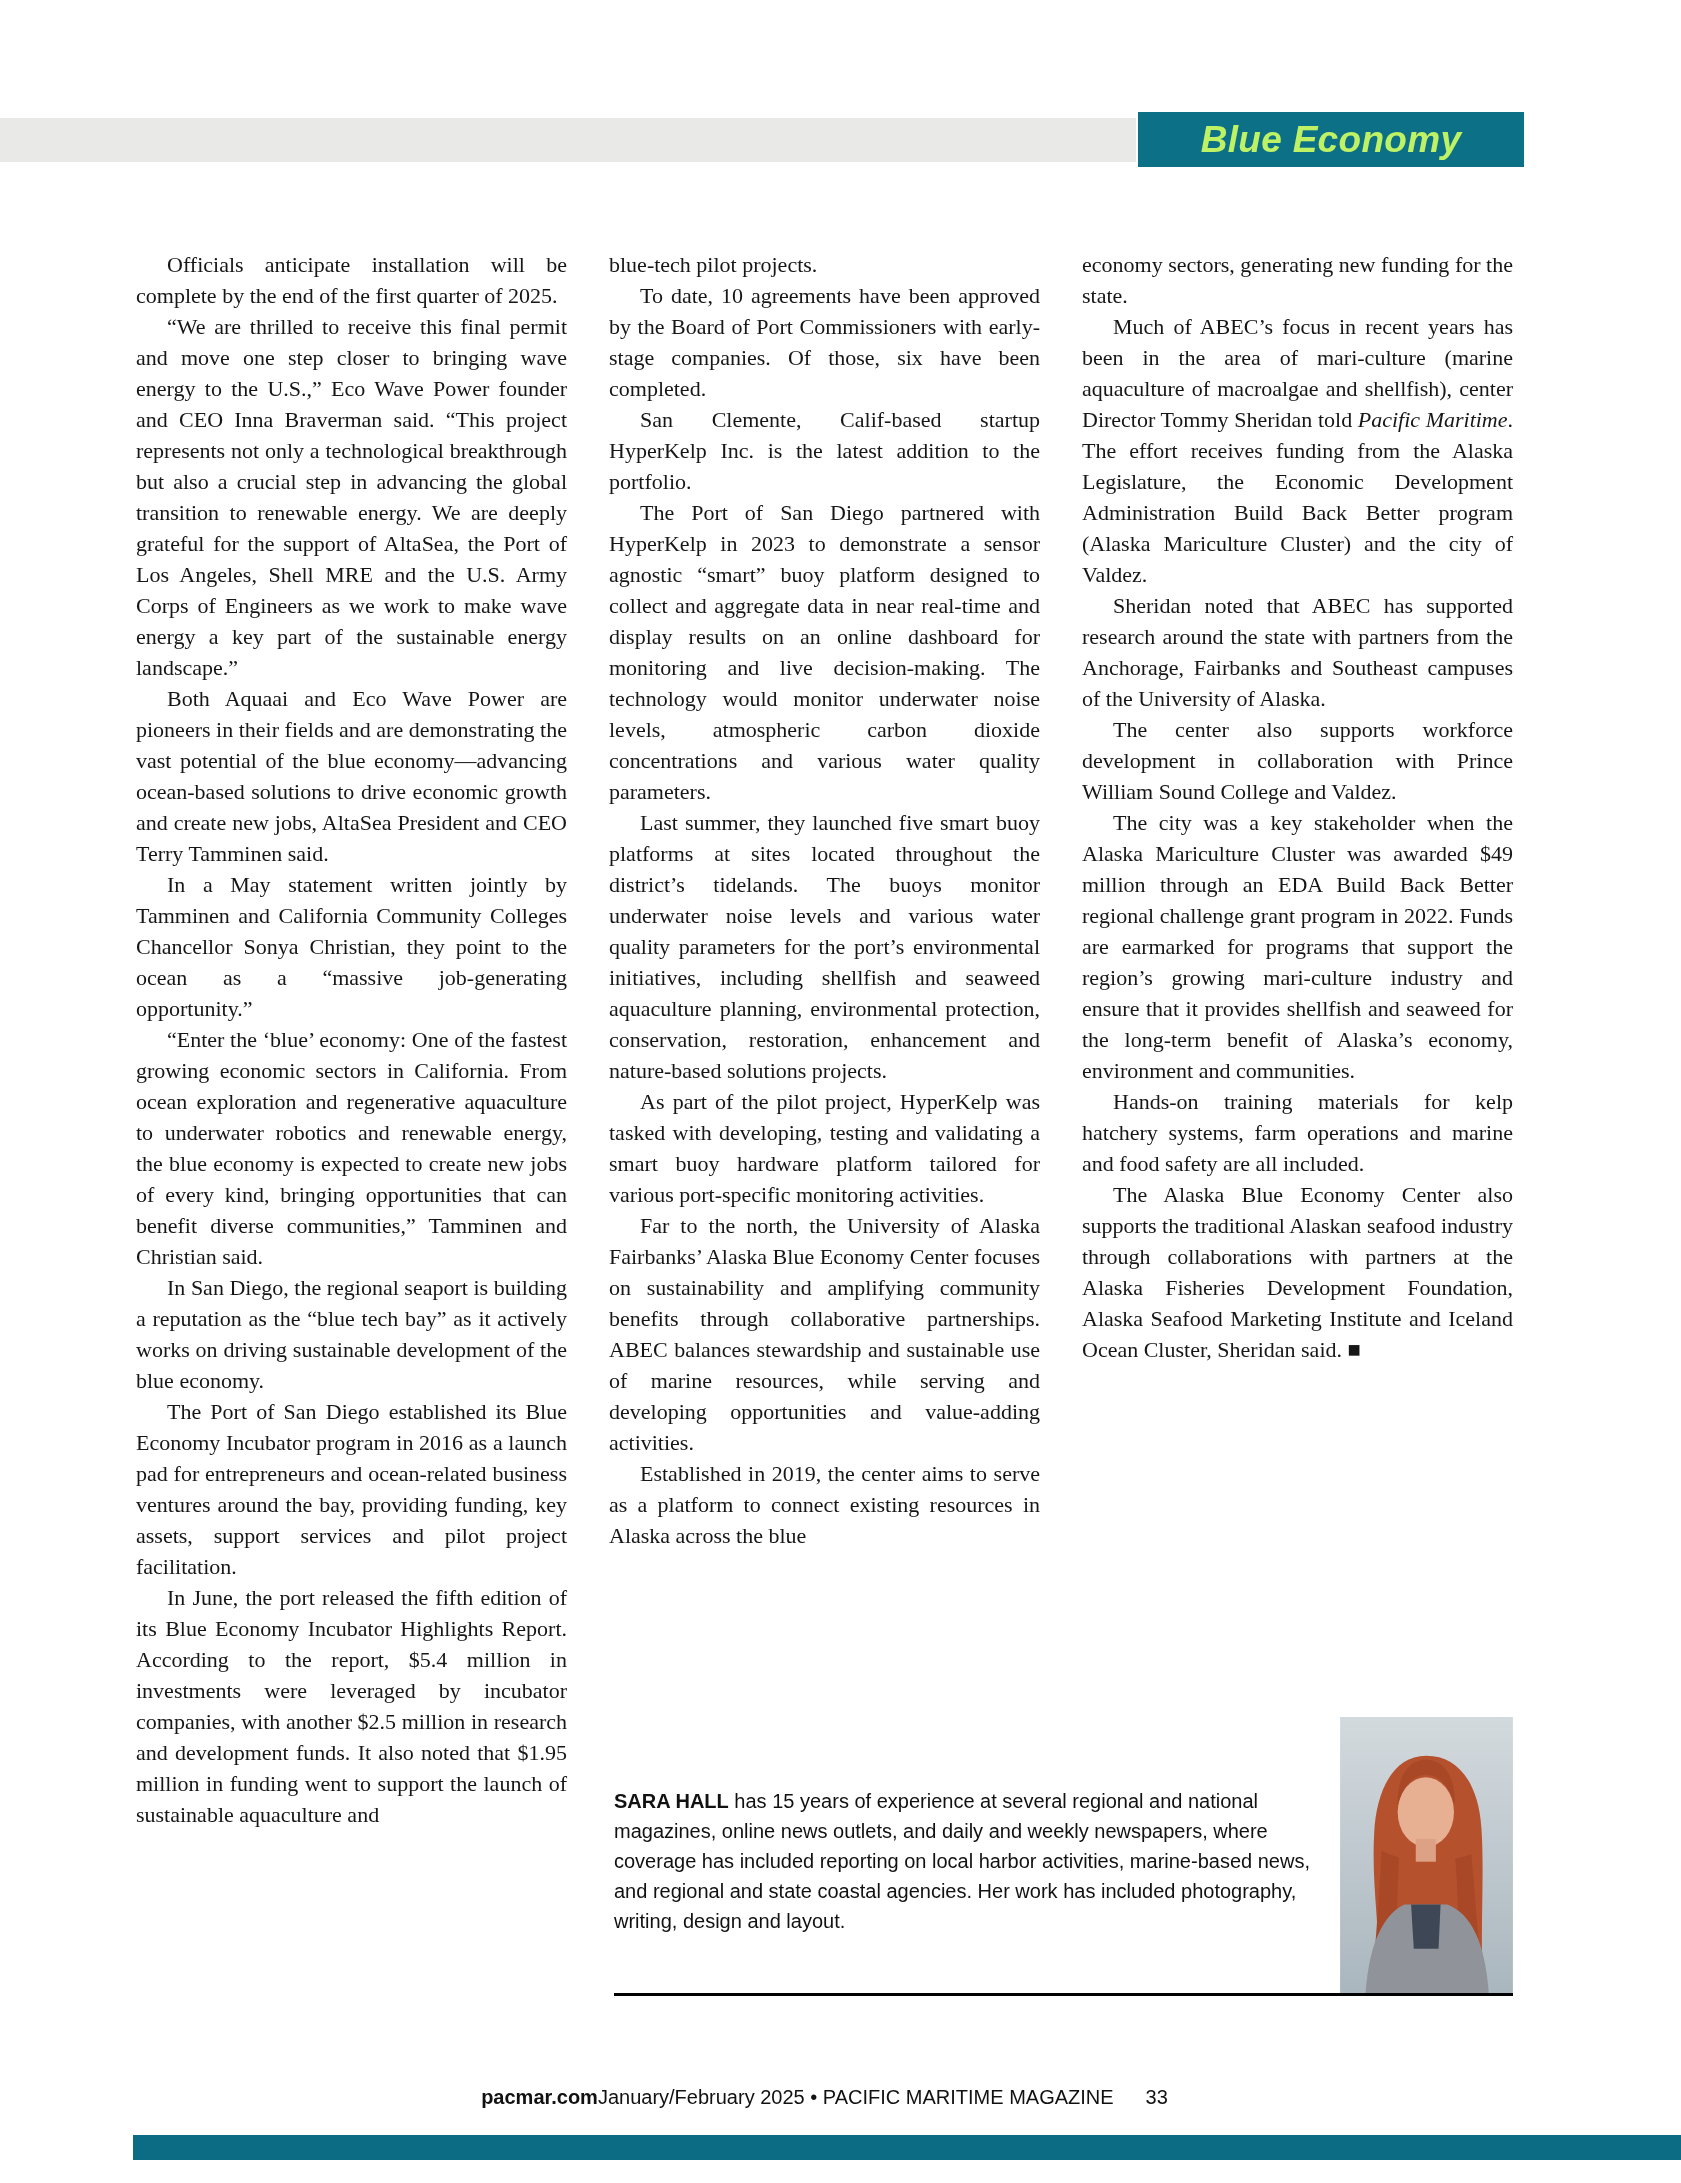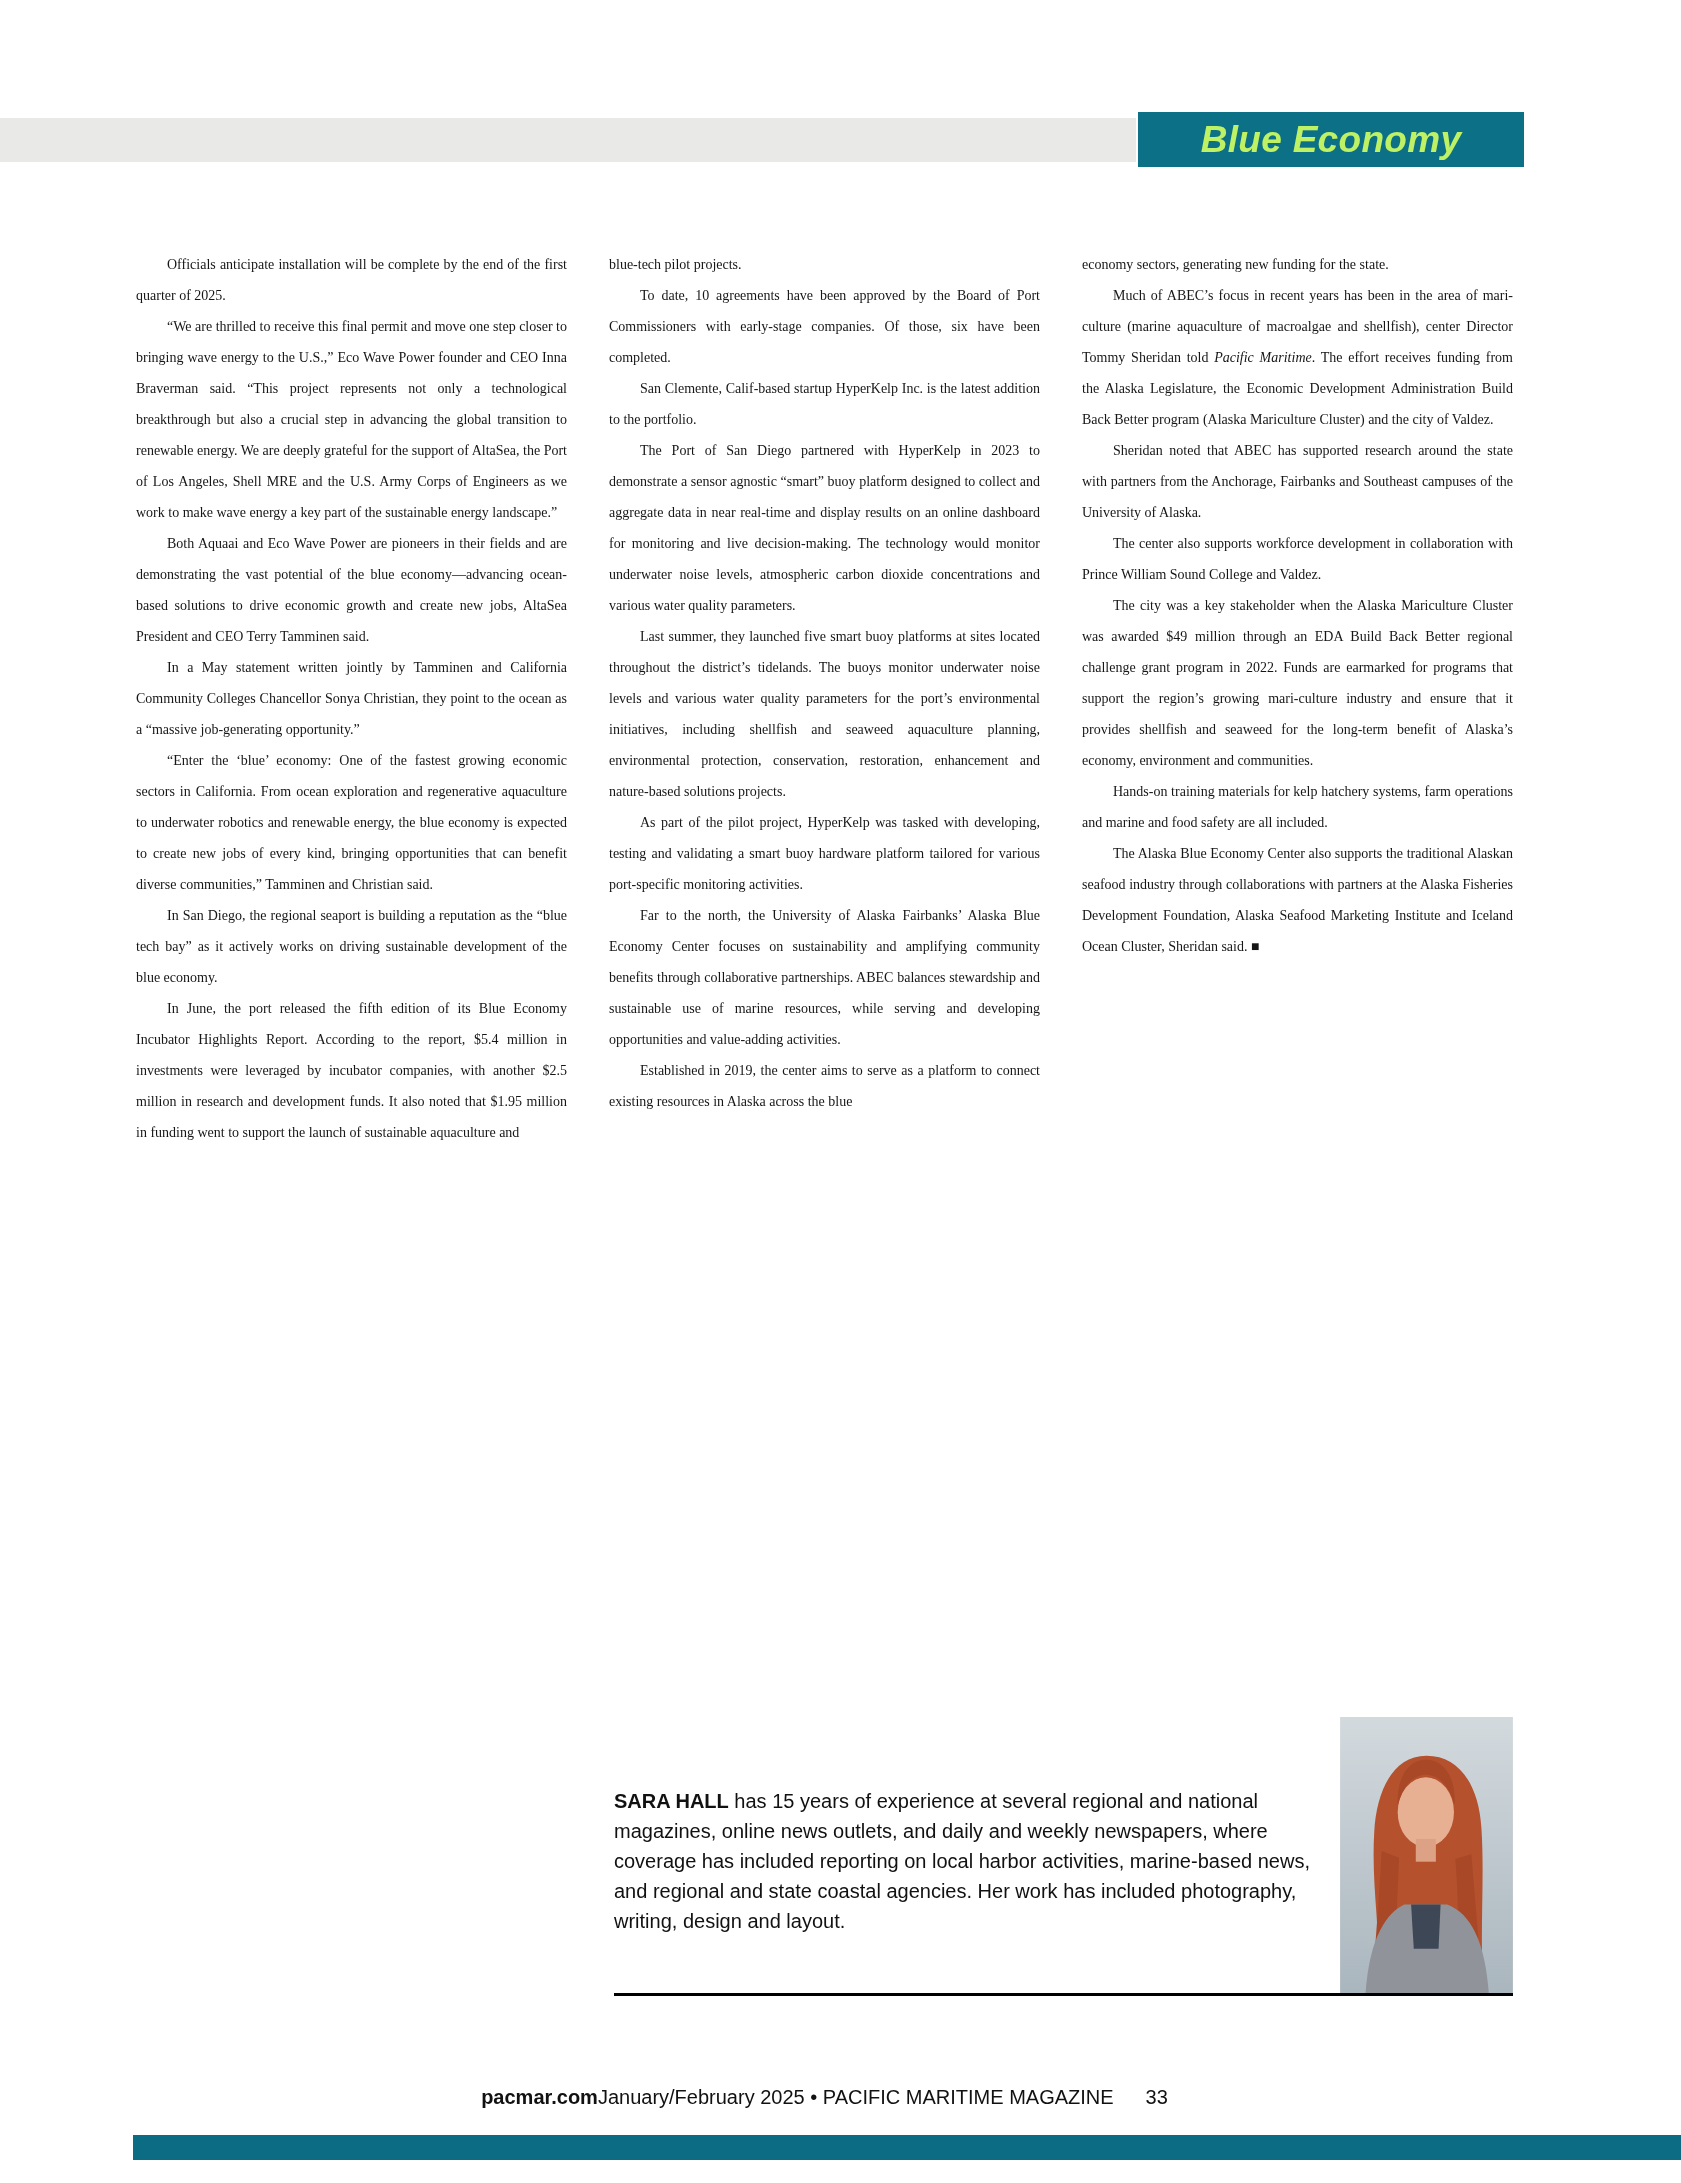--- a/index.html
+++ b/index.html
@@ -34,21 +34,21 @@
   }
 
   
   .columns {
     position: absolute; left: 136px; top: 249px;
     width: 1377px;
     display: flex; gap: 42px;
   }
   .col {
     width: 431px;
-    font-size: 14px; line-height: 31px;
+    font-size: 22px; line-height: 31px;
     text-align: justify;
   }
   .col p { margin: 0; text-indent: 31px; }
   .col p.cont { text-indent: 0; }
   .col em { font-style: italic; }
 
   
   .bio {
     position: absolute; left: 614px; top: 1786px; width: 701px;
     font-family: "Liberation Sans", sans-serif;
@@ -96,20 +96,21 @@
 
   <div class="columns">
 
     <div class="col">
       <p>Officials anticipate installation will be complete by the end of the first quarter of 2025.</p>
       <p>“We are thrilled to receive this final permit and move one step closer to bringing wave energy to the U.S.,” Eco Wave Power founder and CEO Inna Braverman said. “This project represents not only a technological breakthrough but also a crucial step in advancing the global transition to renewable energy. We are deeply grateful for the support of AltaSea, the Port of Los Angeles, Shell MRE and the U.S. Army Corps of Engineers as we work to make wave energy a key part of the sustainable energy landscape.”</p>
       <p>Both Aquaai and Eco Wave Power are pioneers in their fields and are demonstrating the vast potential of the blue economy—advancing ocean-based solutions to drive economic growth and create new jobs, AltaSea President and CEO Terry Tamminen said.</p>
       <p>In a May statement written jointly by Tamminen and California Community Colleges Chancellor Sonya Christian, they point to the ocean as a “massive job-generating opportunity.”</p>
       <p>“Enter the ‘blue’ economy: One of the fastest growing economic sectors in California. From ocean exploration and regenerative aquaculture to underwater robotics and renewable energy, the blue economy is expected to create new jobs of every kind, bringing opportunities that can benefit diverse communities,” Tamminen and Christian said.</p>
       <p>In San Diego, the regional seaport is building a reputation as the “blue tech bay” as it actively works on driving sustainable development of the blue economy.</p>
+      <p>The Port of San Diego established its Blue Economy Incubator program in 2016 as a launch pad for entrepreneurs and ocean-related business ventures around the bay, providing funding, key assets, support services and pilot project facilitation.</p>
       <p>In June, the port released the fifth edition of its Blue Economy Incubator Highlights Report. According to the report, $5.4 million in investments were leveraged by incubator companies, with another $2.5 million in research and development funds. It also noted that $1.95 million in funding went to support the launch of sustainable aquaculture and</p>
     </div>
 
     <div class="col">
       <p class="cont">blue-tech pilot projects.</p>
       <p>To date, 10 agreements have been approved by the Board of Port Commissioners with early-stage companies. Of those, six have been completed.</p>
       <p>San Clemente, Calif-based startup HyperKelp Inc. is the latest addition to the portfolio.</p>
       <p>The Port of San Diego partnered with HyperKelp in 2023 to demonstrate a sensor agnostic “smart” buoy platform designed to collect and aggregate data in near real-time and display results on an online dashboard for monitoring and live decision-making. The technology would monitor underwater noise levels, atmospheric carbon dioxide concentrations and various water quality parameters.</p>
       <p>Last summer, they launched five smart buoy platforms at sites located throughout the district’s tidelands. The buoys monitor underwater noise levels and various water quality parameters for the port’s environmental initiatives, including shellfish and seaweed aquaculture planning, environmental protection, conservation, restoration, enhancement and nature-based solutions projects.</p>
       <p>As part of the pilot project, HyperKelp was tasked with developing, testing and validating a smart buoy hardware platform tailored for various port-specific monitoring activities.</p>

